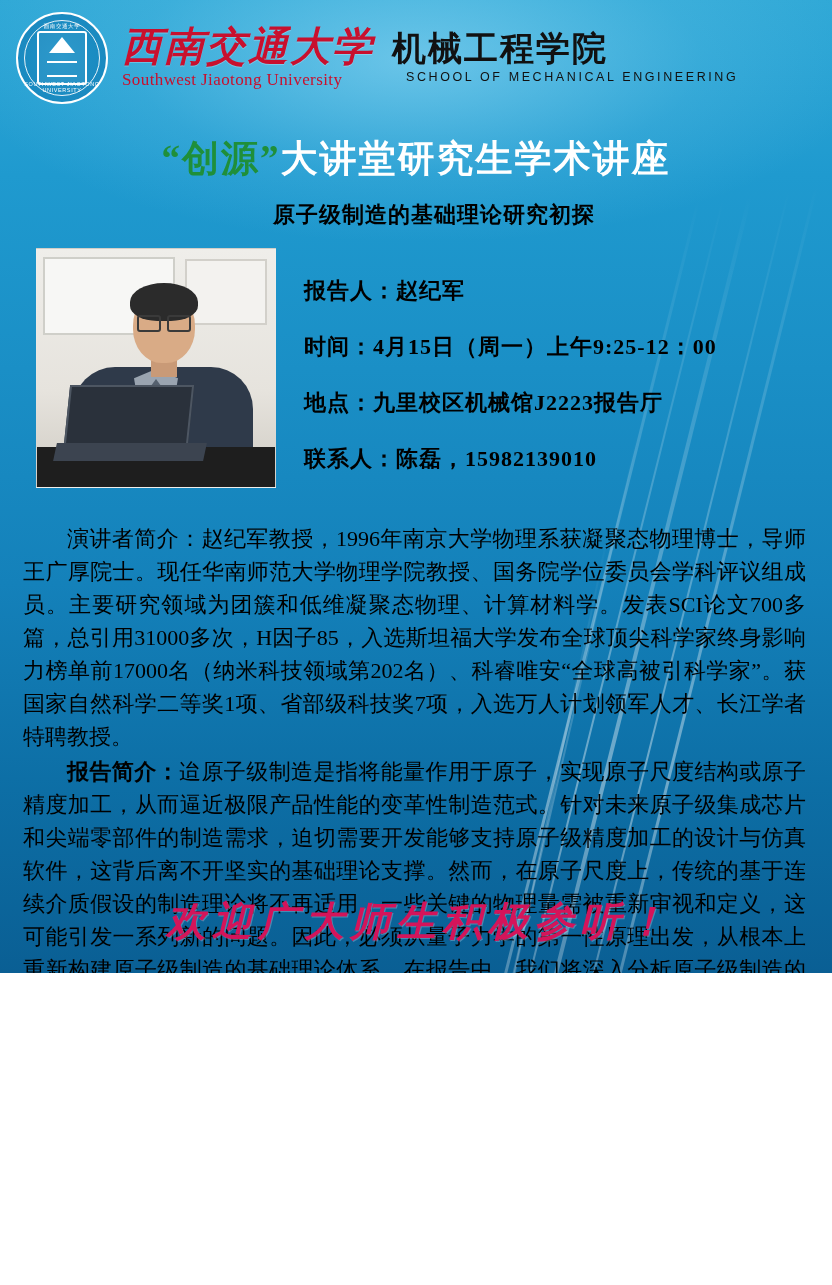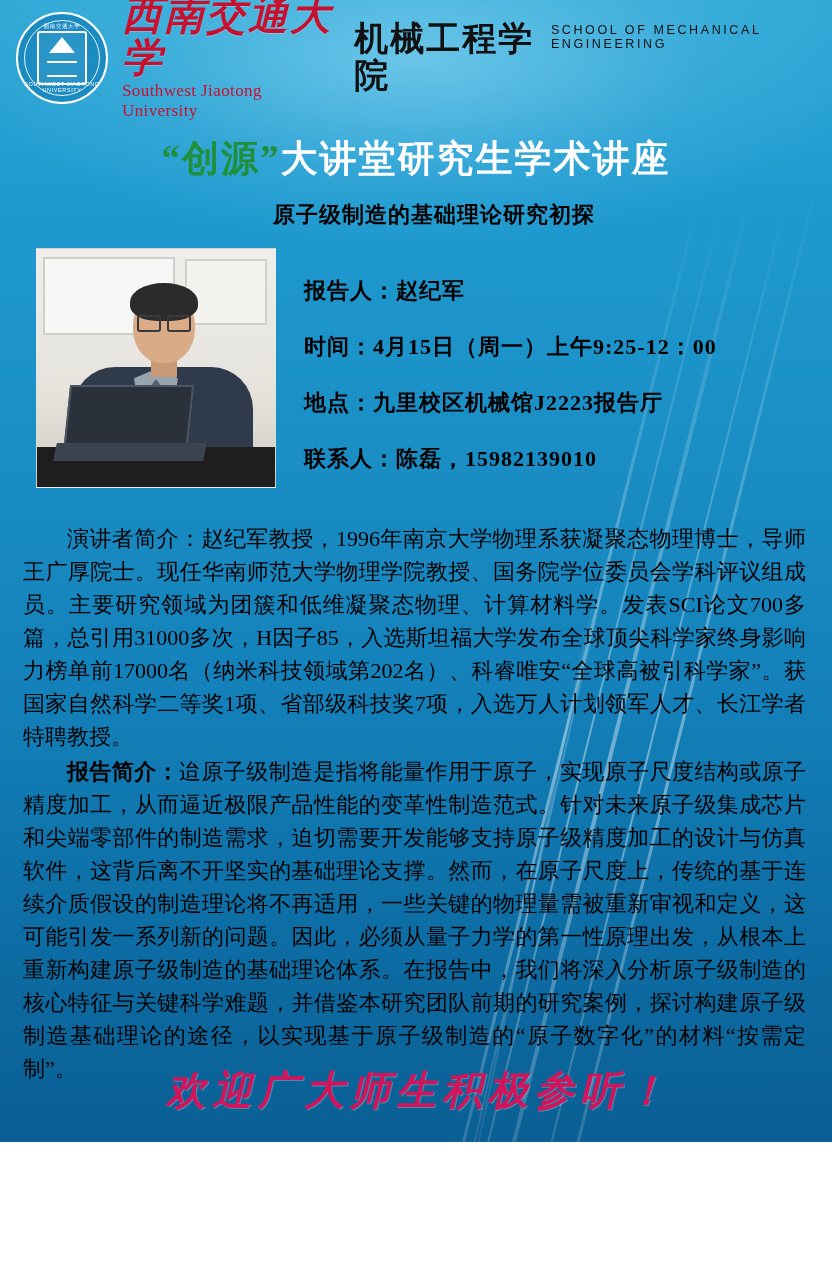--- a/index.html
+++ b/index.html
@@ -8,21 +8,21 @@
   }
   body {
     width: 832px;
     height: 1285px;
     overflow: hidden;
     font-family: "Liberation Serif", serif;
   }
   .poster {
     position: relative;
     width: 832px;
-    height: 1142px;
+    height: 973px;
     background: linear-gradient(180deg, #2fa8d6 0%, #1f9acf 18%, #1a8fc6 38%, #1481ba 60%, #0d6fa6 80%, #0a5f94 100%);
     overflow: hidden;
     box-sizing: border-box;
   }
   
   .streaks {
     position: absolute;
     inset: 0;
     pointer-events: none;
     z-index: 1;
@@ -140,21 +140,21 @@
   .univ-en {
     font-family: "Liberation Serif", serif;
     font-size: 17px;
     color: #c8102e;
     letter-spacing: 0.4px;
     margin-top: 2px;
   }
   .school-block {
     margin-left: 18px;
     display: flex;
-    flex-direction: row;
+    flex-direction: column;
     justify-content: space-between;
     padding-bottom: 2px;
   }
   .school-cn {
     font-family: "Liberation Sans", sans-serif;
     font-weight: bold;
     font-size: 34px;
     color: #111111;
     letter-spacing: 2px;
     line-height: 1.1;

